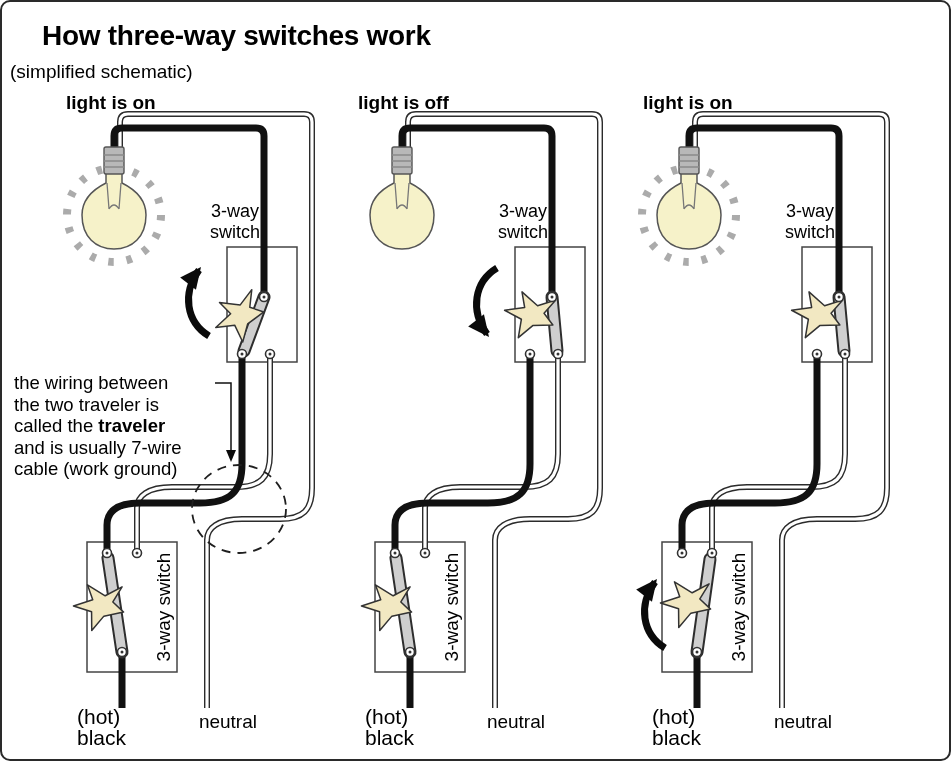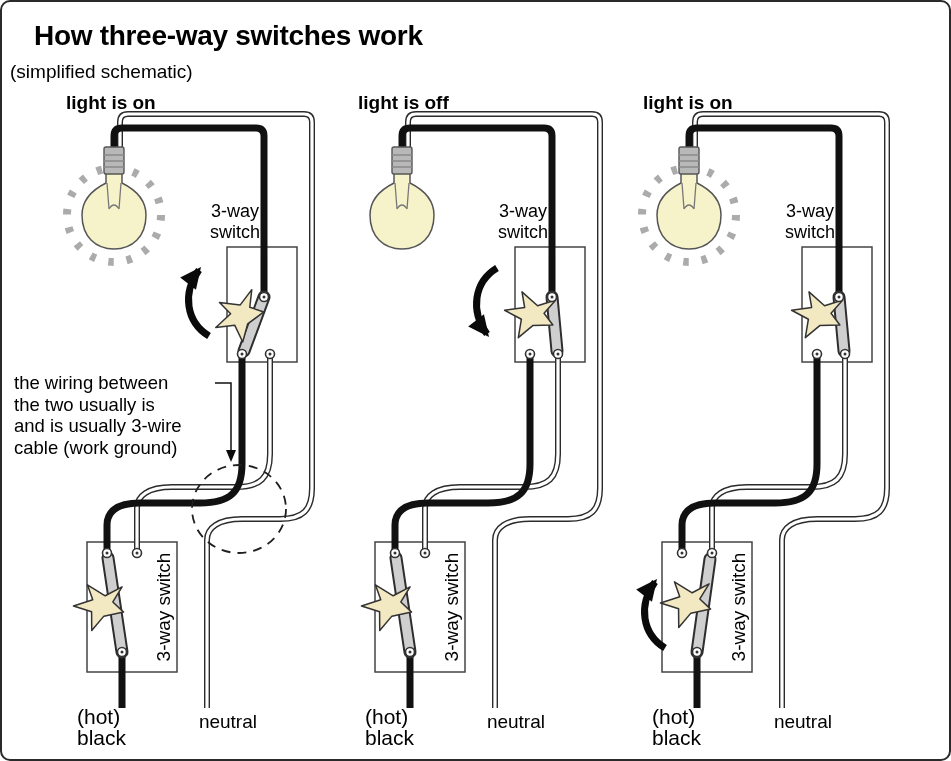--- a/index.html
+++ b/index.html
@@ -1,20 +1,20 @@
 <!DOCTYPE html>
 <html style="--wire: #111111; --glass: #f6f2c9; --paddle: #f2e8c2; --metal: #cfcfcf; --ray: #ababab;"><head>
 <meta charset="utf-8">
 <style>
   html,body{margin:0;padding:0;background:#fff;}
   body{font-family:"Liberation Sans", sans-serif;color:#000;}
   .stage{position:relative;width:951px;height:761px;background:#fff;border:2px solid #2a2a2a;
          border-radius:10px;box-sizing:border-box;overflow:hidden;}
   .stage > svg{position:absolute;left:0;top:0;}
-  .title{position:absolute;left:32px;top:18px;margin:0;font-size:28px;font-weight:bold;letter-spacing:-0.3px;}
+  .title{position:absolute;left:40px;top:18px;margin:0;font-size:28px;font-weight:bold;letter-spacing:-0.3px;}
   .subtitle{position:absolute;left:8px;top:59px;font-size:19px;}
   .status{position:absolute;top:90px;font-size:19px;white-space:nowrap;font-weight:bold;}
   .swlabel{position:absolute;top:199px;width:100px;text-align:center;font-size:18px;line-height:21px;}
   .vlabel{position:absolute;width:122px;text-align:center;font-size:19px;transform-origin:0 0;
           transform:rotate(-90deg);white-space:nowrap;}
   .botlabel{position:absolute;width:90px;text-align:left;font-size:21px;line-height:21px;top:704px;}
   .neutlabel{position:absolute;width:100px;text-align:right;font-size:19px;top:709px;}
   .annotation{position:absolute;left:12px;top:370px;width:200px;font-size:18.5px;line-height:21.5px;}
   
   .box{fill:#fff;stroke:#444;stroke-width:1.5;}
@@ -183,18 +183,19 @@
     <div>(hot)</div>
     <div>black</div>
   </div>
 
   <div class="neutlabel" style="left:155px">neutral</div>
   <div class="neutlabel" style="left:443px">neutral</div>
   <div class="neutlabel" style="left:730px">neutral</div>
 
   <div class="annotation">
     <div>the wiring between</div>
-    <div>the two usually is</div>
-    <div>and is usually 3-wire</div>
+    <div>the two traveler is</div>
+    <div><span>called the </span><b>traveler</b></div>
+    <div>and is usually 7-wire</div>
     <div>cable (work ground)</div>
   </div>
 
 </div>
 
 </body></html>

